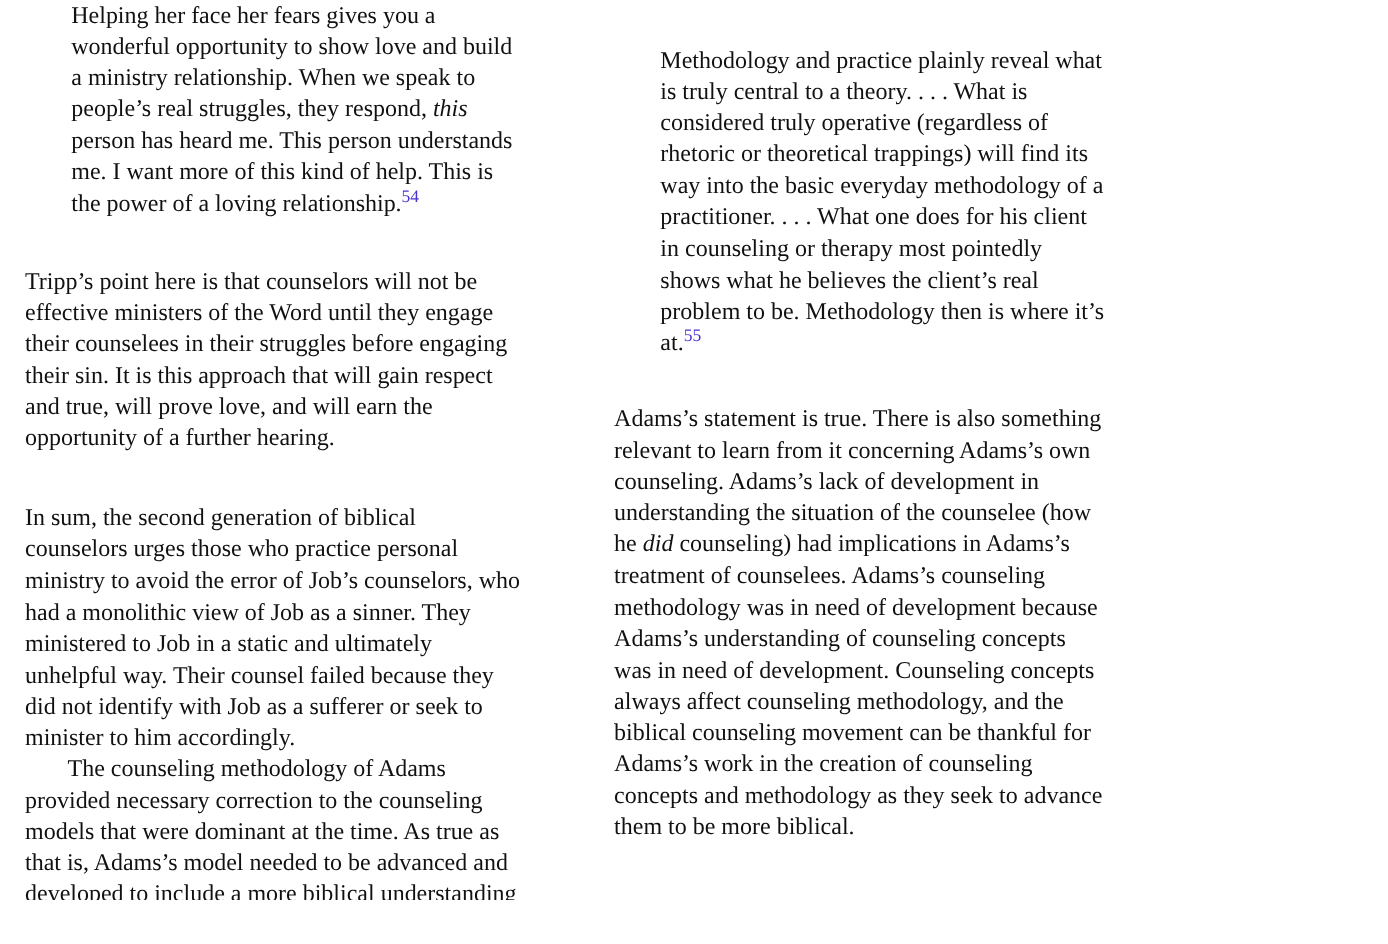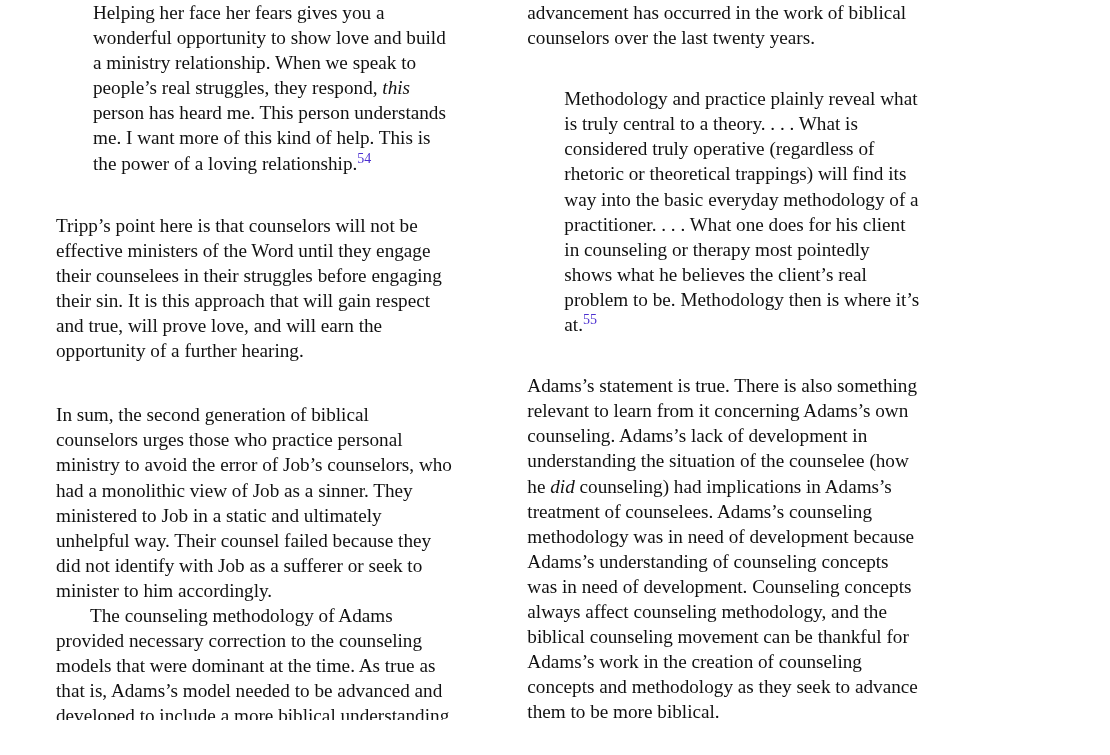--- a/index.html
+++ b/index.html
@@ -25,21 +25,20 @@
 
   .columns {
     position: absolute;
     top: 0;
     left: 0;
     width: 910px;
     height: 720px;
     display: flex;
     flex-direction: row;
     align-items: flex-start;
-    padding-left: 36px;
   }
 
   .column {
     box-sizing: border-box;
     height: 720px;
     overflow: hidden;
   }
 
   .column-left {
     width: 520px;
@@ -157,21 +156,20 @@
       <p class="body-par">In sum, the second generation of biblical counselors urges those who practice personal ministry to avoid the error of Job’s counselors, who had a monolithic view of Job as a sinner. They ministered to Job in a static and ultimately unhelpful way. Their counsel failed because they did not identify with Job as a sufferer or seek to minister to him accordingly.</p>
 
       <p class="body-par-indent">The counseling methodology of Adams provided necessary correction to the counseling models that were dominant at the time. As true as that is, Adams’s model needed to be advanced and developed to include a more biblical understanding of the counseling relationship. This</p>
 
     </div>
 
     <div class="column-gutter"></div>
 
     <div class="column column-right">
 
-      <p class="body-par">advancement has occurred in the work of biblical counselors over the last twenty years.</p>
 
 
       <div class="gap-before-quote-r"></div>
 
       <blockquote class="blockquote">
         <p><span>Methodology and practice plainly reveal what is truly central to a theory. . . . What is considered truly operative (regardless of rhetoric or theoretical trappings) will find its way into the basic everyday methodology of a practitioner. . . . What one does for his client in counseling or therapy most pointedly shows what he believes the client’s real problem to be. Methodology then is where it’s at.</span><a class="fnref" href="#">55</a></p>
       </blockquote>
 
       <div class="gap-after-quote-r"></div>
 

